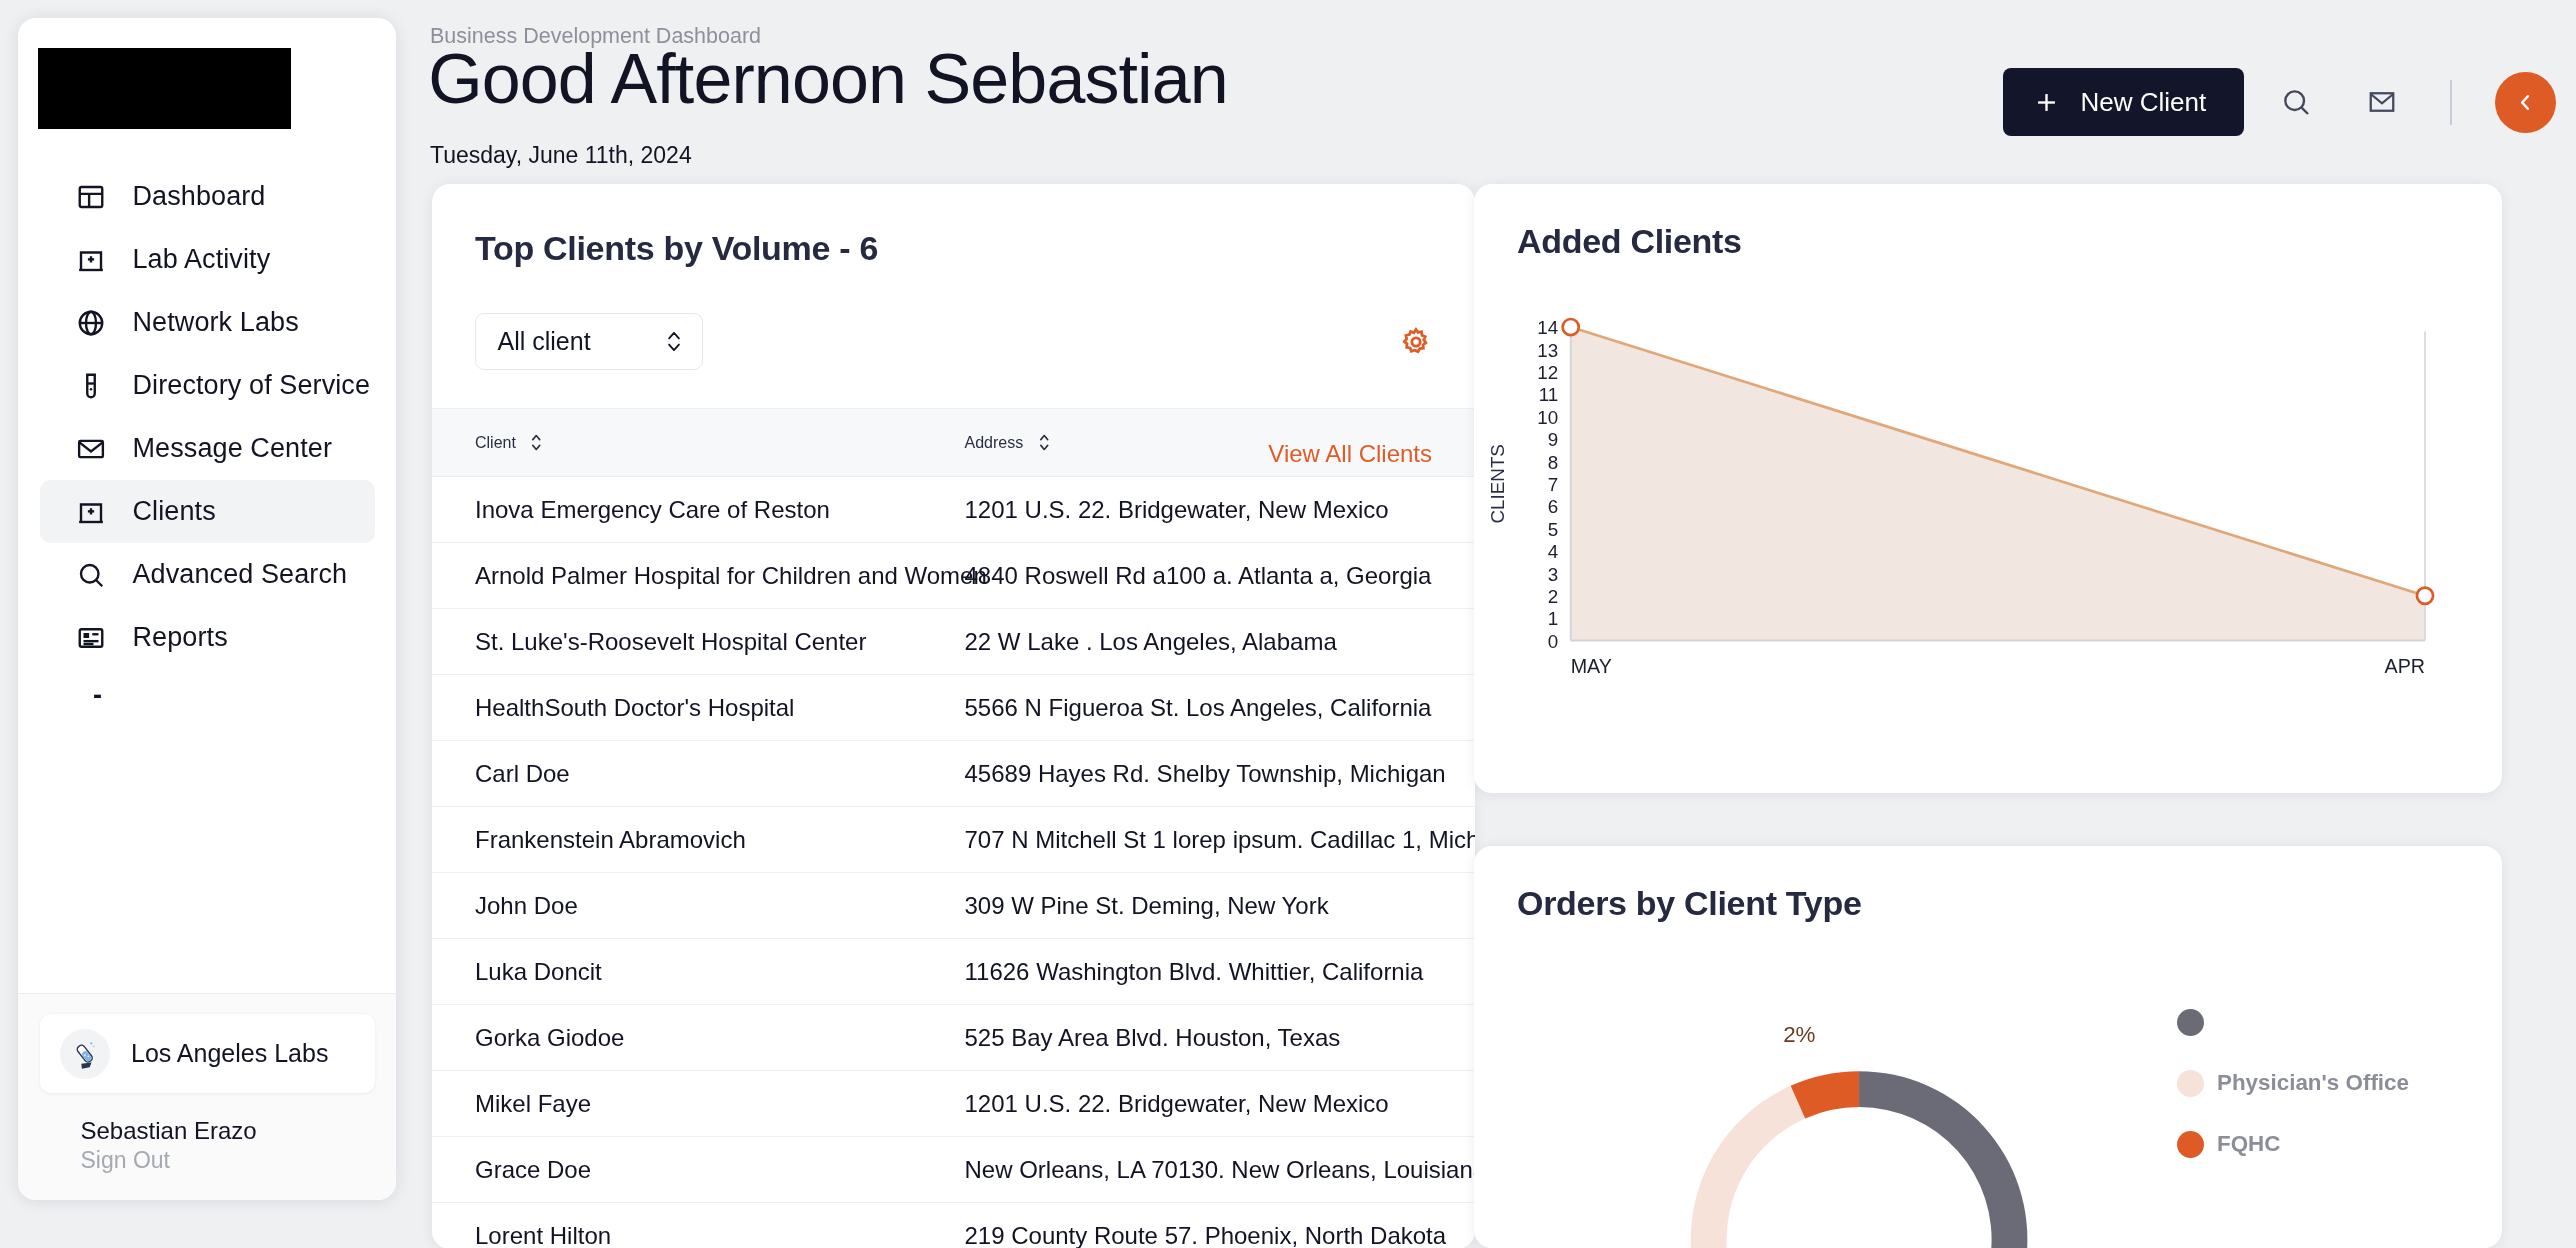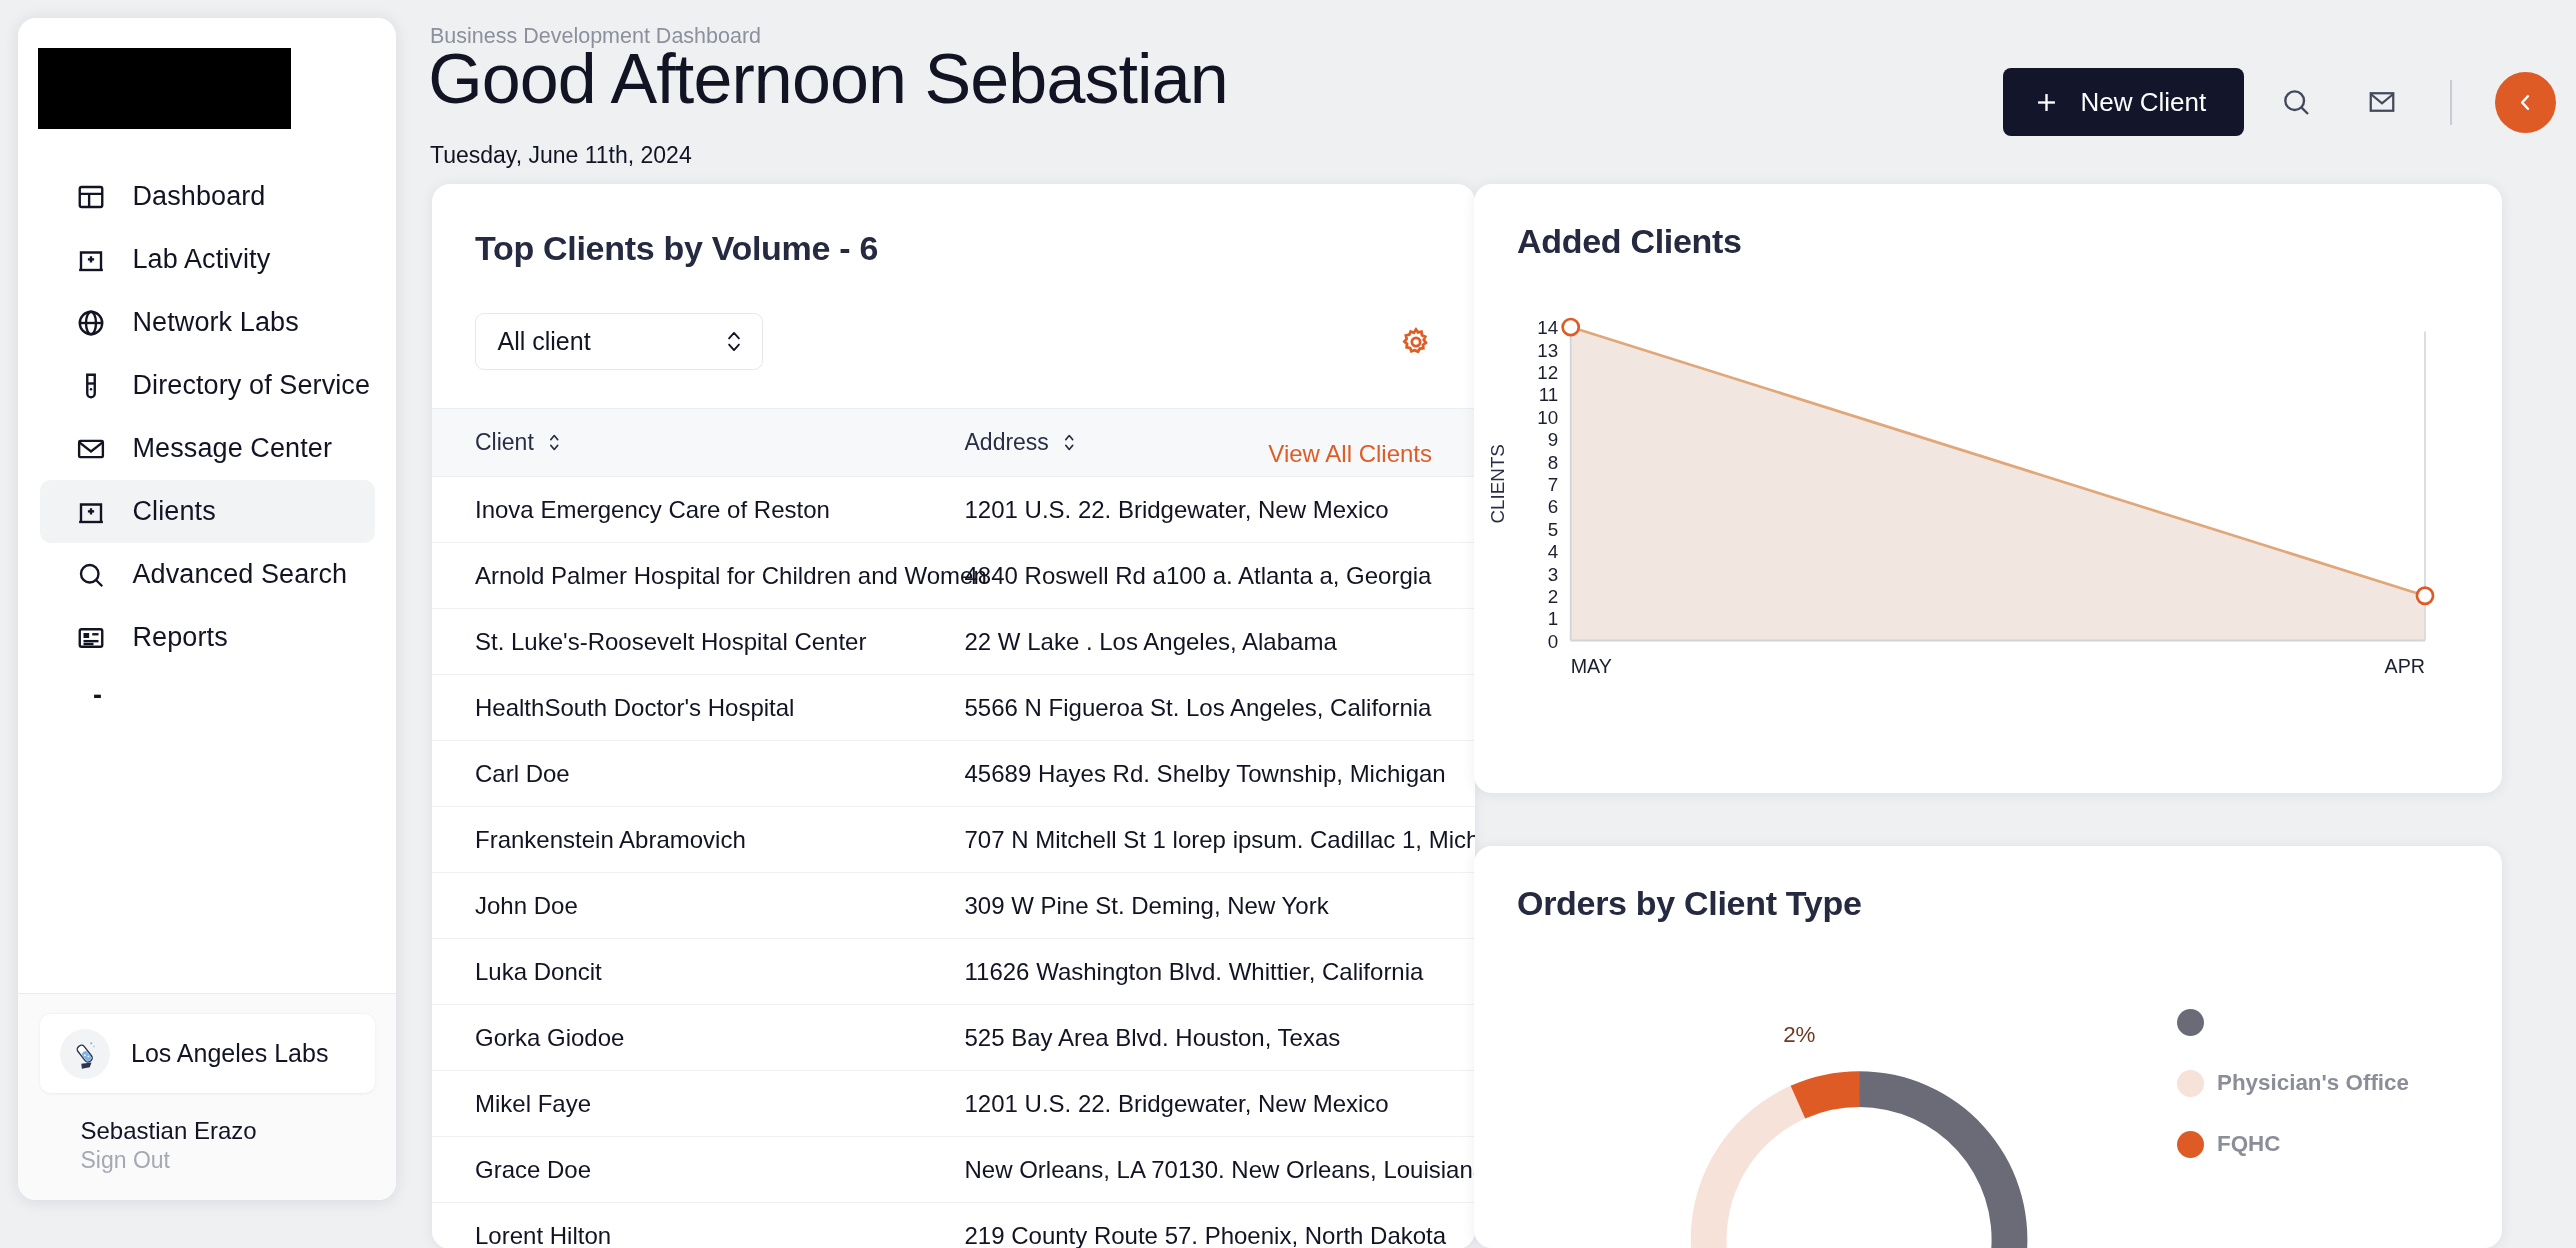--- a/index.html
+++ b/index.html
@@ -112,32 +112,32 @@
   .view-all {
     position: absolute; right: 43px; top: 260px; font-size: 24px;
     color: #e05c27; text-decoration: none; cursor: pointer; white-space: nowrap;
   }
   #view-all-wrap { position:absolute; right:43px; top:256px; }
   .filter-row {
     position: relative; margin: 45px 43px 0 43px;
     display: flex; align-items: center; justify-content: space-between;
   }
   .select-box {
-    width: 288px; height: 57px; border: 0.9px solid #e4e7ec; border-radius: 9px;
+    width: 228px; height: 57px; border: 0.9px solid #e4e7ec; border-radius: 9px;
     background: #fff; display: flex; align-items: center;
     padding: 0 18px 0 21.5px; justify-content: space-between; cursor: pointer;
   }
   .select-val { font-size: 25px; color: #121424; }
   .gear { width: 32px; height: 32px; cursor: pointer; color: #e05c27; }
 
   .table-wrap { margin-top: 38px; width: 100%; overflow: hidden; }
   table.clients { border-collapse: collapse; width: 1102px; table-layout: fixed; }
   table.clients th {
     background: #f7f8fa; height: 68px; text-align: left;
-    font-size: 23px; font-weight: 400; color: #2a2e45;
+    font-size: 16px; font-weight: 400; color: #2a2e45;
     padding-left: 21.5px; border-top: 0.9px solid #eceef2; border-bottom: 0.9px solid #eceef2;
     white-space: nowrap;
   }
   table.clients th:first-child { padding-left: 43px; }
   .th-inner { display: inline-flex; align-items: center; gap: 14.3px; }
   .sort-ico { width: 12.5px; height: 23px; color: #2a2e45; flex: none; }
   table.clients td {
     height: 66px; font-size: 24px; padding-left: 21.5px;
     border-bottom: 0.9px solid #eef0f3; white-space: nowrap;
     color: #121424; vertical-align: middle;

